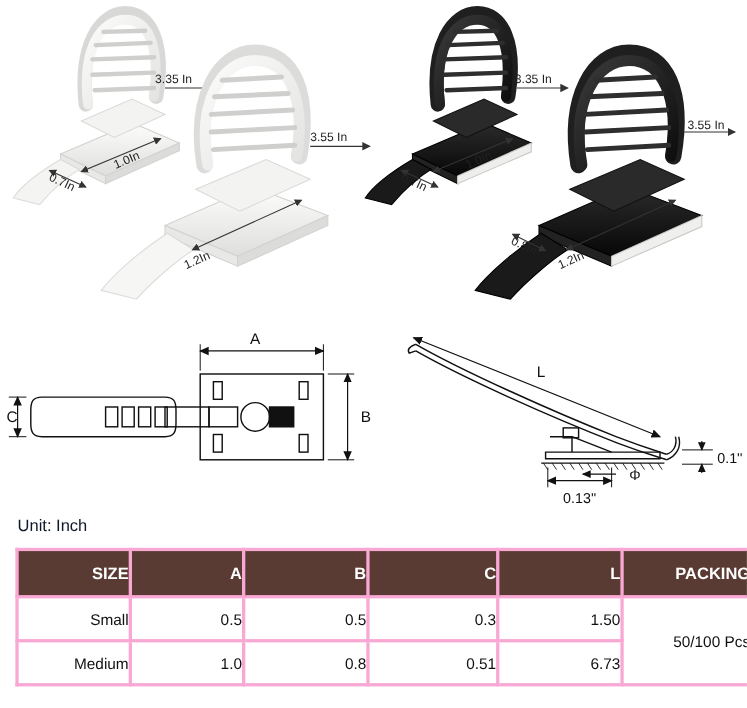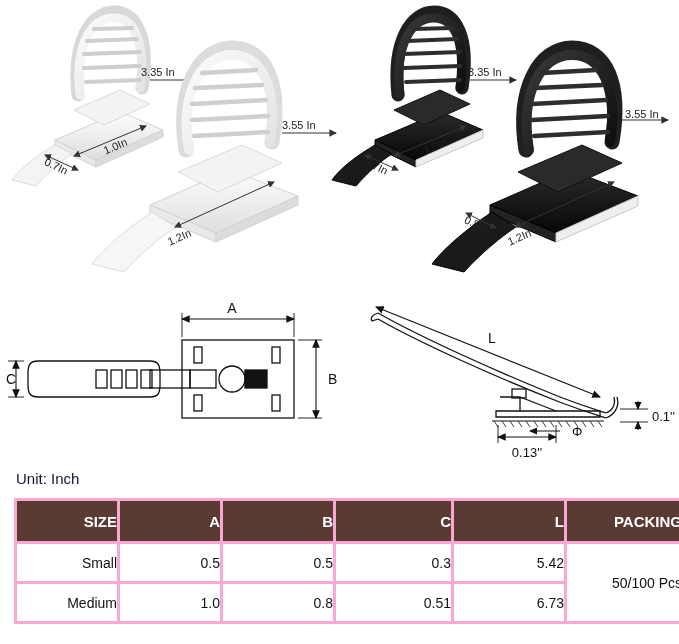--- a/index.html
+++ b/index.html
@@ -321,21 +321,21 @@
           <th class="col-l">L</th>
           <th class="col-pack">PACKING</th>
         </tr>
       </thead>
       <tbody>
         <tr>
           <td>Small</td>
           <td>0.5</td>
           <td>0.5</td>
           <td>0.3</td>
-          <td>5.42</td>
+          <td>1.50</td>
           <td class="packing" rowspan="2">50/100 Pcs</td>
         </tr>
         <tr>
           <td>Medium</td>
           <td>1.0</td>
           <td>0.8</td>
           <td>0.51</td>
           <td>6.73</td>
         </tr>
       </tbody>

